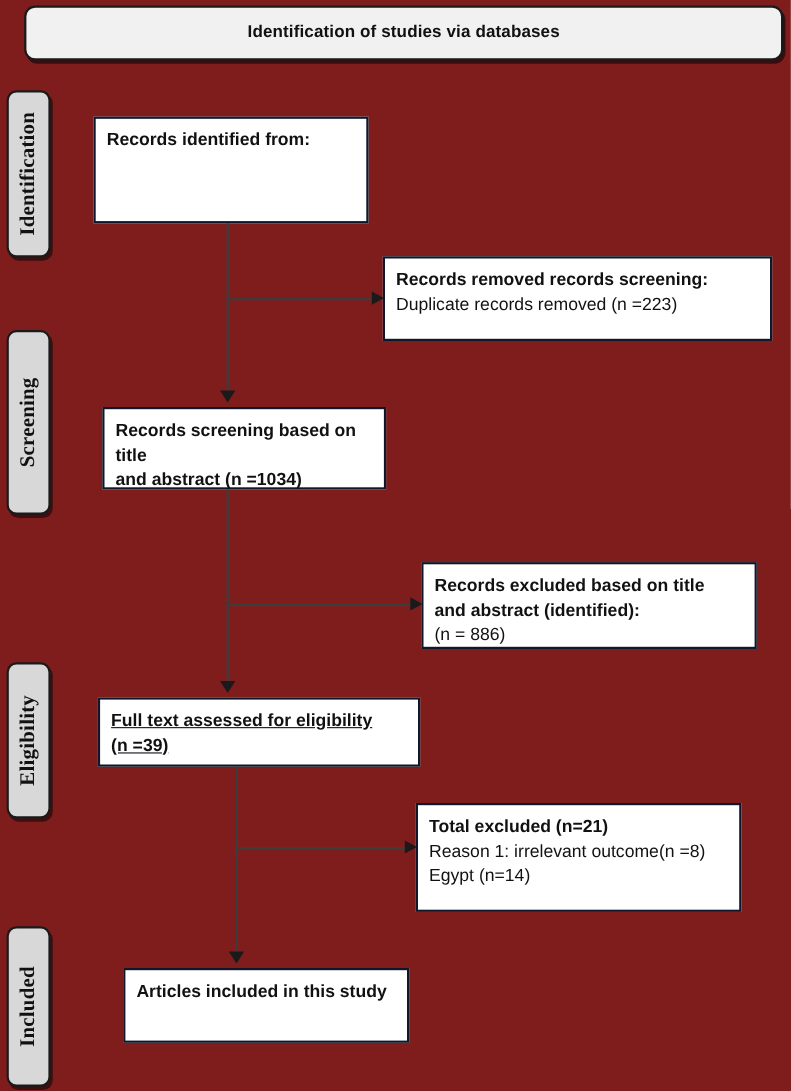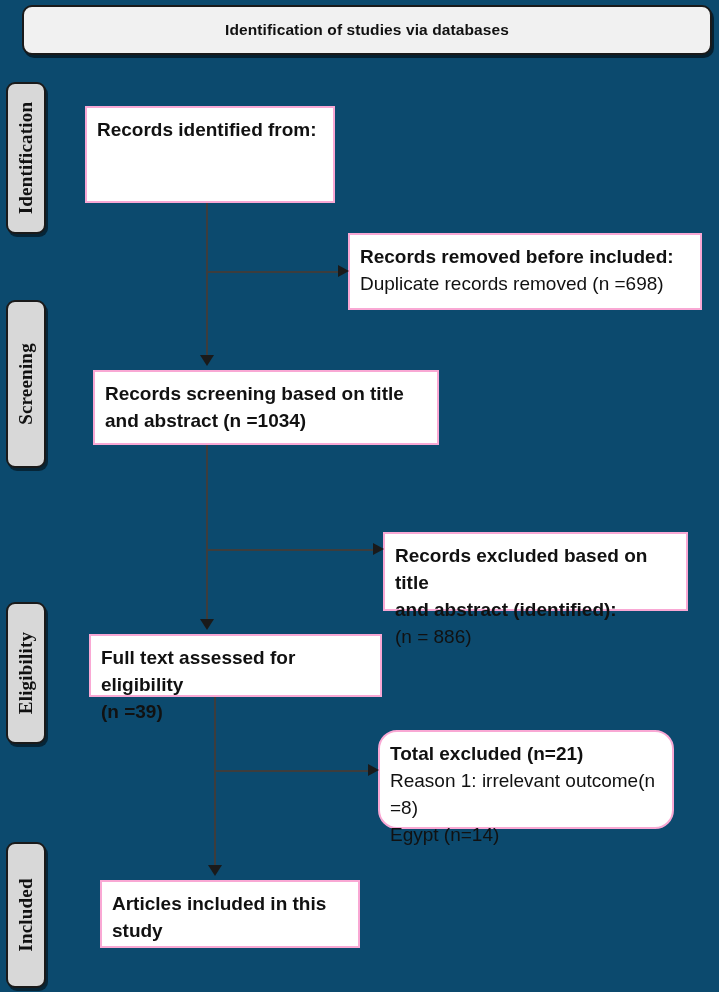--- a/index.html
+++ b/index.html
@@ -9,21 +9,21 @@
     background: #ffffff;
   }
   body {
     font-family: "Liberation Sans", sans-serif;
     -webkit-font-smoothing: antialiased;
   }
   #canvas {
     position: relative;
     width: 719px;
     height: 992px;
-    background: #0c4a6e;
+    background: #7f1d1d;
     overflow: hidden;
   }
 
   
   .header-banner {
     position: absolute;
     left: 22px;
     top: 5px;
     width: 690px;
     height: 50px;
@@ -69,39 +69,39 @@
   }
   #stage-identification { top: 82px;  height: 152px; }
   #stage-screening      { top: 300px; height: 168px; }
   #stage-eligibility    { top: 602px; height: 142px; }
   #stage-included       { top: 842px; height: 146px; }
 
   
   .box {
     position: absolute;
     background: #ffffff;
-    border: 2px solid #f9a8d4;
+    border: 2px solid #0f172a;
     box-sizing: border-box;
     padding: 9px 10px 8px 10px;
     color: #111111;
-    font-size: 19px;
+    font-size: 16px;
     line-height: 1.42;
   }
   .box .ln { display: block; white-space: normal; }
   .box .b  { font-weight: bold; }
   .box .r  { font-weight: normal; }
   .box .indent { padding-left: 9px; }
 
   #box-identified { left: 85px;  top: 106px; width: 250px; height: 97px; }
   #box-removed    { left: 348px; top: 233px; width: 354px; height: 77px; }
-  #box-screening  { left: 93px;  top: 370px; width: 346px; height: 75px; }
-  #box-excluded   { left: 383px; top: 511px; width: 305px; height: 79px; margin-top: 21px; }
-  #box-fulltext   { left: 89px;  top: 634px; width: 293px; height: 63px; }
-  #box-totalexcl  { left: 378px; top: 730px; width: 296px; height: 99px; border-radius: 19px; }
-  #box-included   { left: 100px; top: 880px; width: 260px; height: 68px; }
+  #box-screening  { left: 93px;  top: 370px; width: 258px; height: 75px; }
+  #box-excluded   { left: 383px; top: 511px; width: 305px; height: 79px; }
+  #box-fulltext   { left: 89px;  top: 634px; width: 293px; height: 63px; text-decoration: underline; }
+  #box-totalexcl  { left: 378px; top: 730px; width: 296px; height: 99px; }
+  #box-included   { left: 112px; top: 880px; width: 260px; height: 68px; }
 
   
   .conn {
     position: absolute;
     background: #3d3d3d;
   }
   .vline { width: 2px; }
   .hline { height: 2px; }
 
   .arrow-down {
@@ -157,22 +157,22 @@
   </div>
   <div class="stage" id="stage-included">
     <span>Included</span>
   </div>
 
   <div class="box" id="box-identified">
     <span class="ln b">Records identified from:</span>
   </div>
 
   <div class="box" id="box-removed">
-    <span class="ln b">Records removed before included:</span>
-    <span class="ln r">Duplicate records removed (n =698)</span>
+    <span class="ln b">Records removed records screening:</span>
+    <span class="ln r">Duplicate records removed (n =223)</span>
   </div>
 
   <div class="box" id="box-screening">
     <span class="ln b">Records screening based on title</span>
     <span class="ln b">and abstract (n =1034)</span>
   </div>
 
   <div class="box" id="box-excluded">
     <span class="ln b">Records excluded based on title</span>
     <span class="ln b">and abstract (identified):</span>

